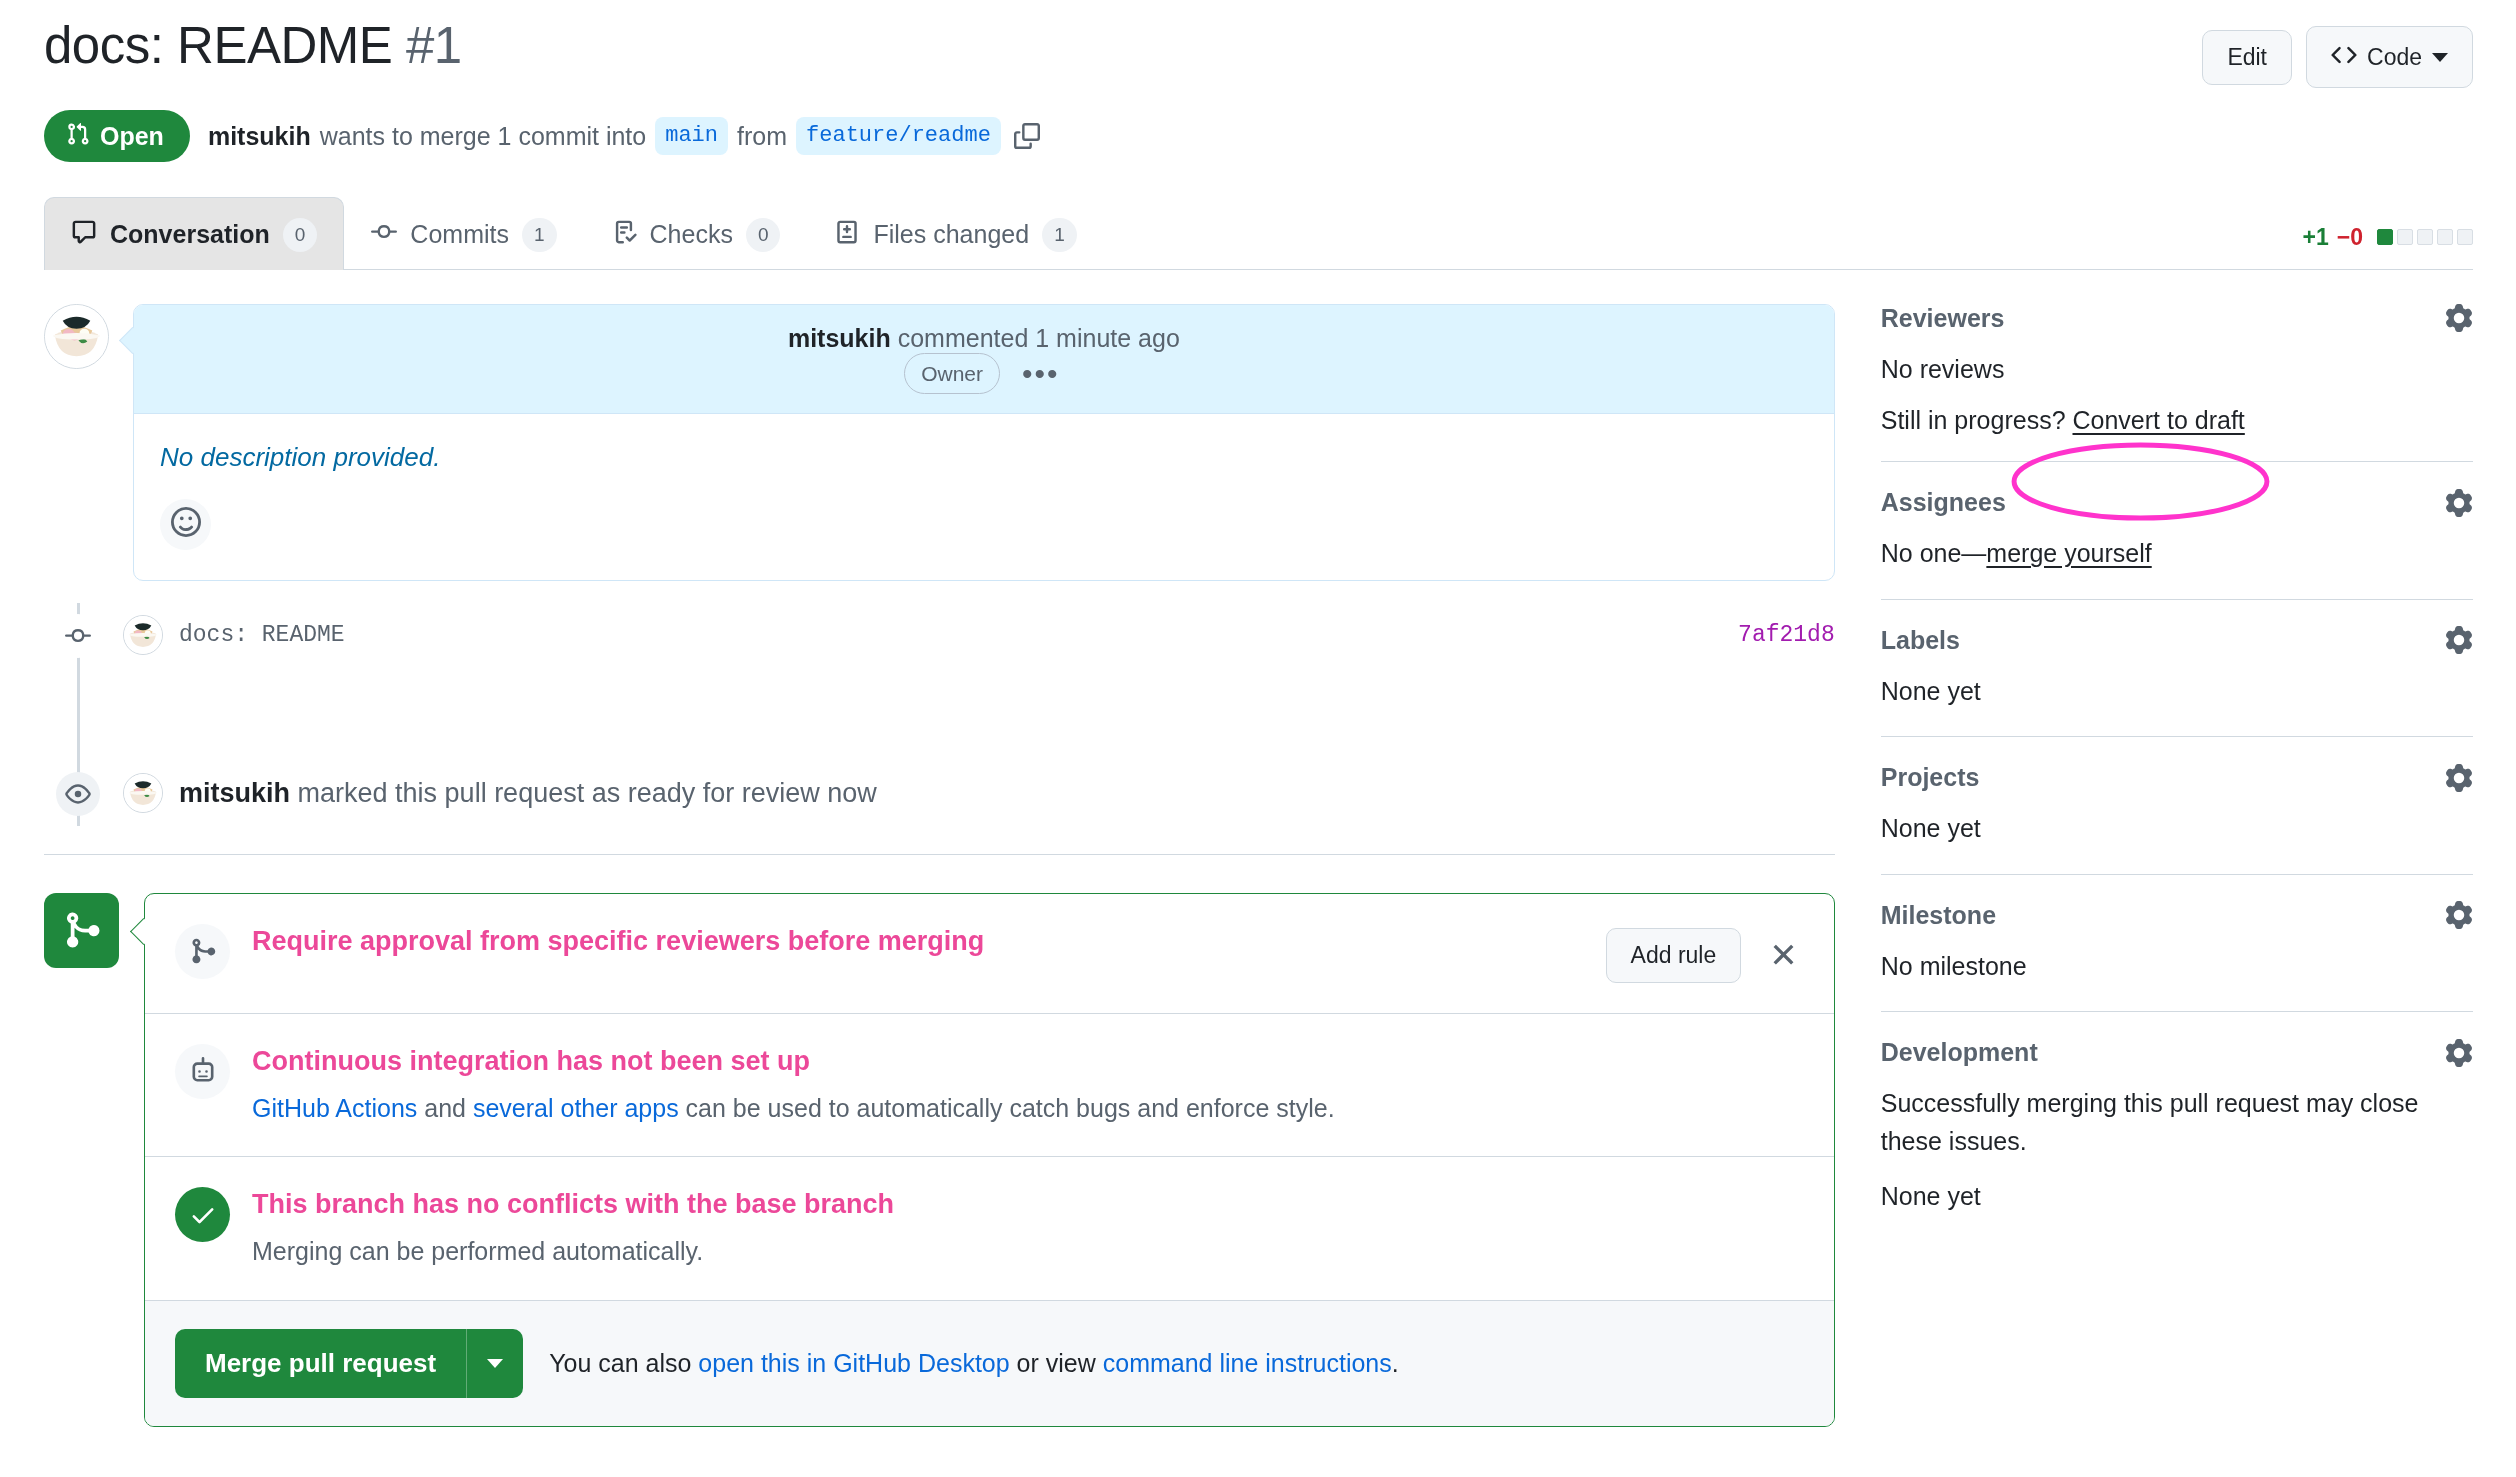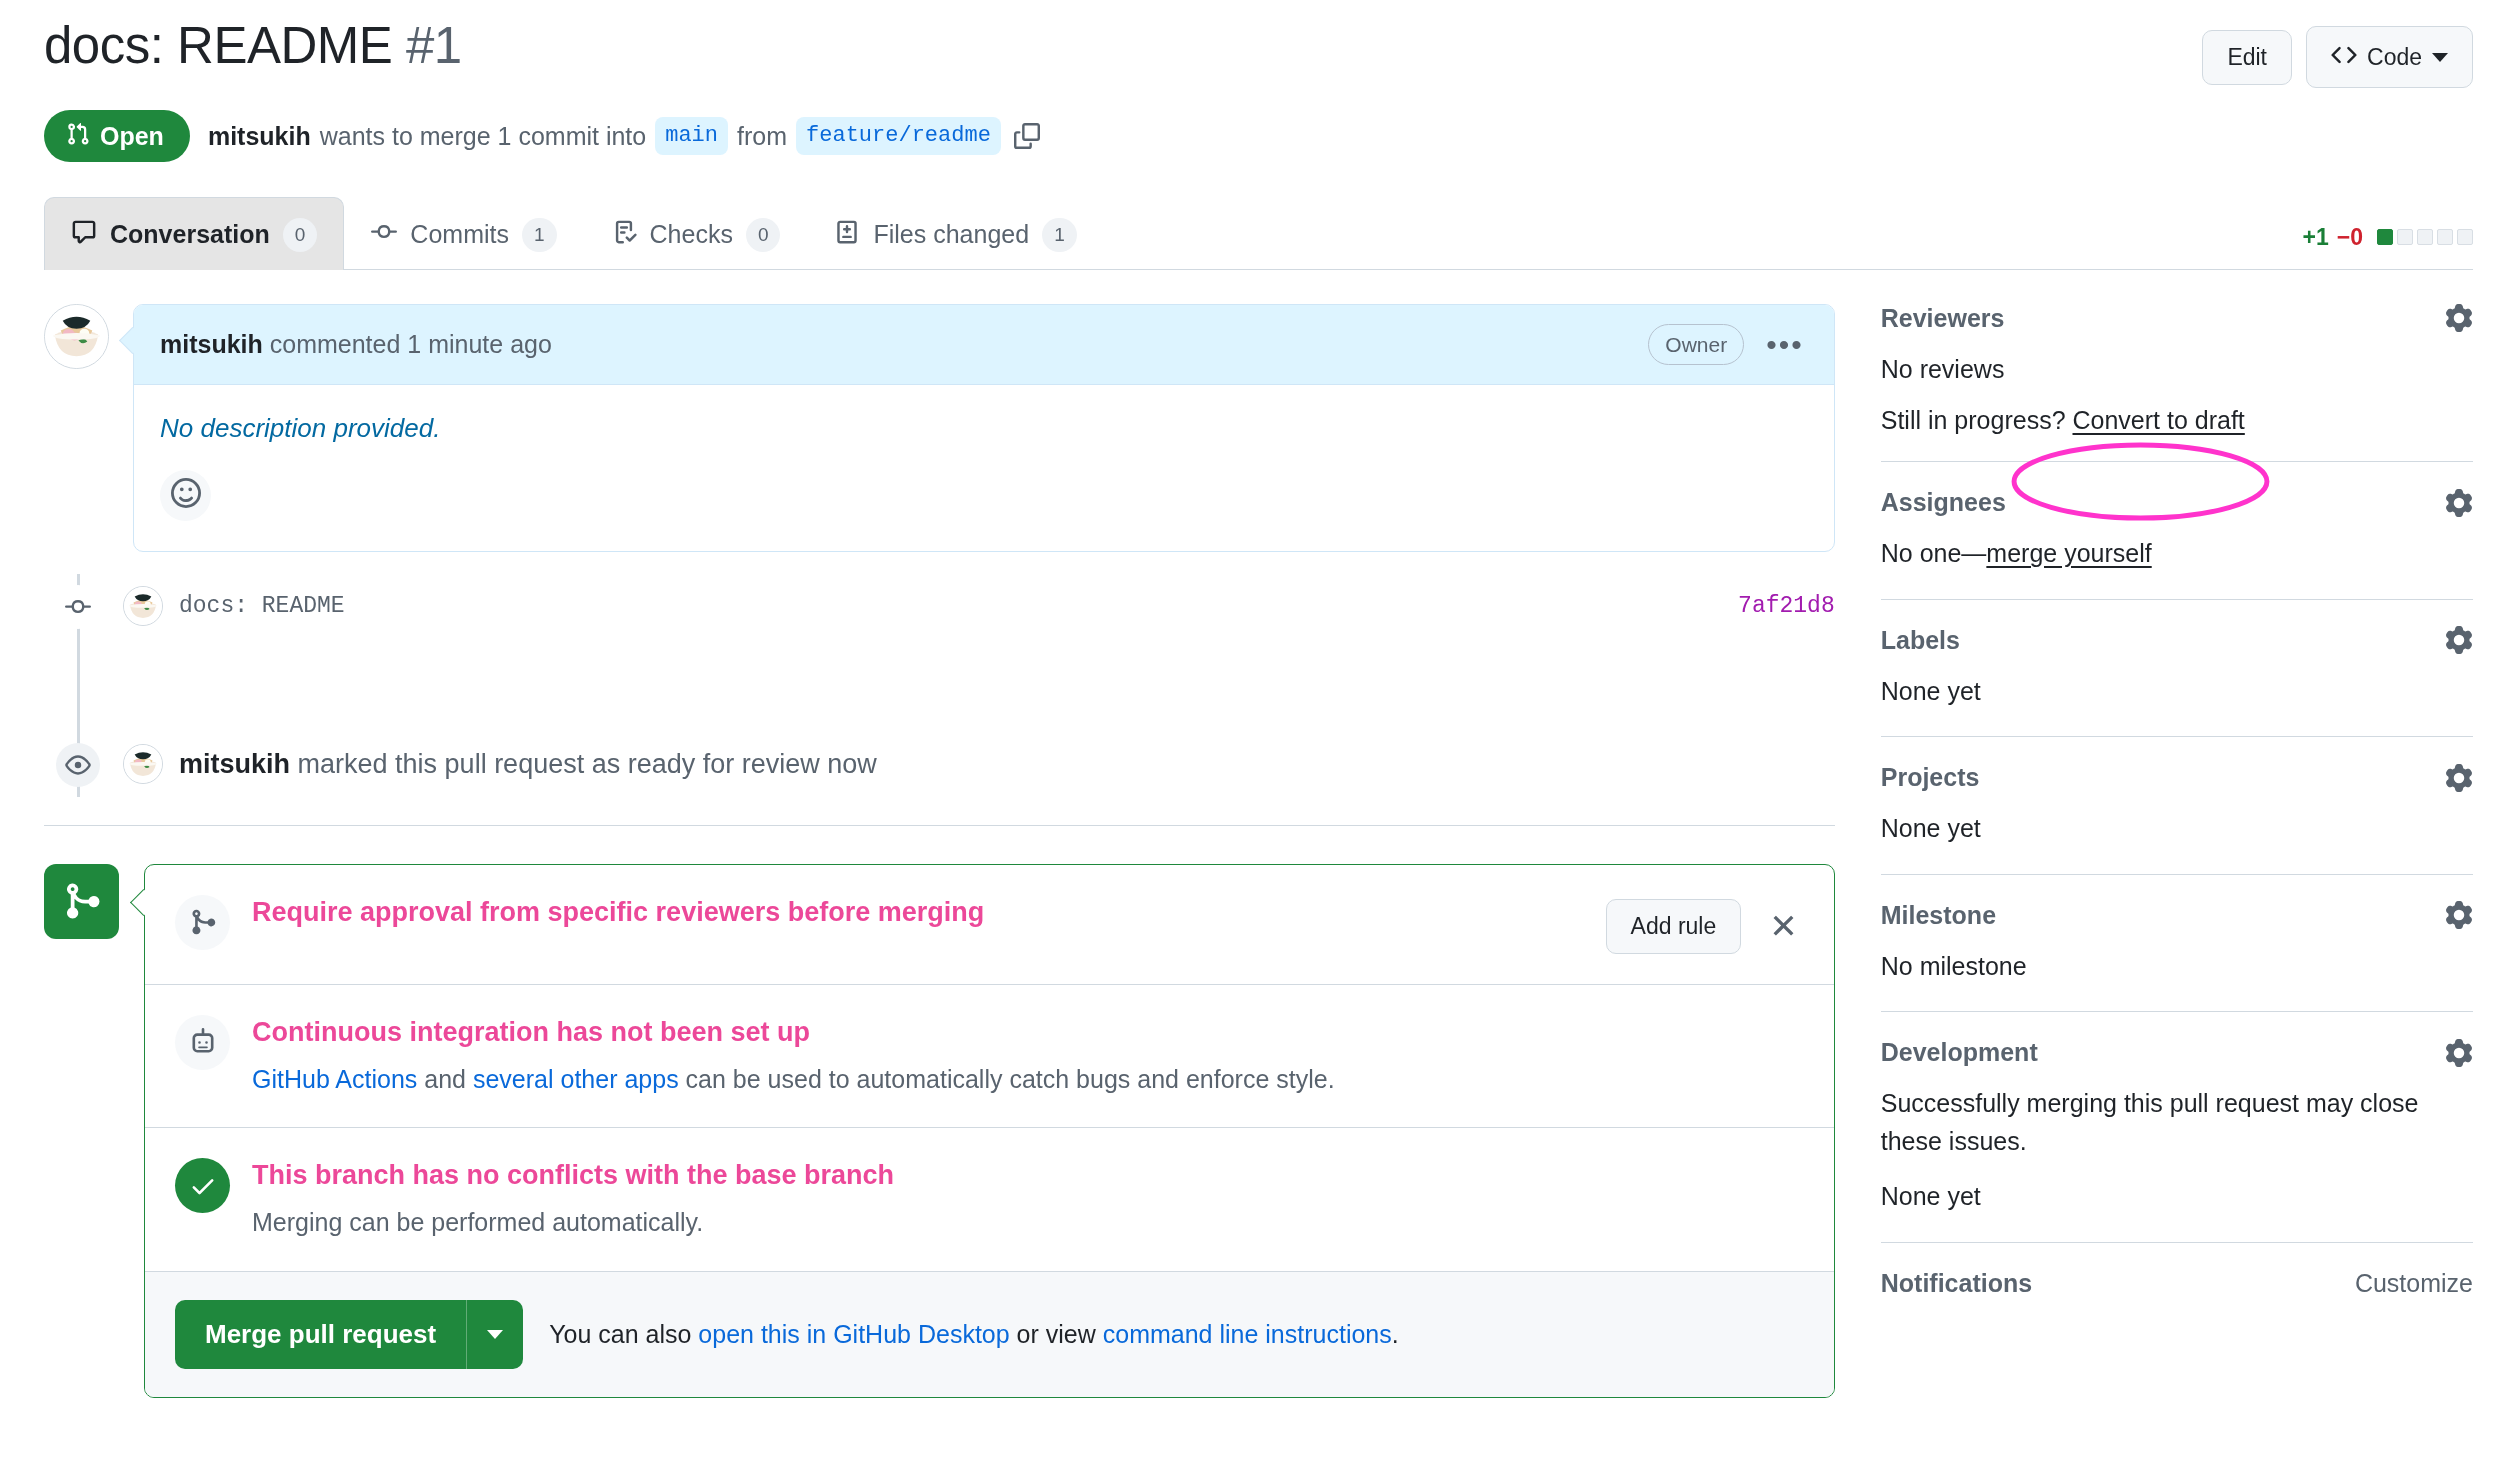--- a/index.html
+++ b/index.html
@@ -83,21 +83,21 @@
   .avatar.xs { width: 40px; height: 40px; flex: 0 0 40px; }
   .comment-box { flex: 1; border: 1px solid #cfe6f7; border-radius: 10px; background: #ffffff; position: relative; }
   .comment-box::before {
     content: ""; position: absolute; left: -11px; top: 26px;
     width: 18px; height: 18px; background: #ddf4ff;
     border-left: 1px solid #cfe6f7; border-bottom: 1px solid #cfe6f7;
     transform: rotate(45deg);
   }
   .comment-head {
     background: #ddf4ff; border-bottom: 1px solid #cfe6f7; border-radius: 9px 9px 0 0;
-    padding: 19px 26px; display: flex; align-items: center; justify-content: space-between;
+    padding: 19px 26px; display: flex; align-items: center; justify-content: space-between; flex-direction: column;
   }
   .comment-head-left { font-size: 25px; color: #59636e; }
   .comment-head-left b { color: #1f2328; font-weight: 600; }
   .comment-head-right { display: flex; align-items: center; gap: 18px; }
   .owner-badge {
     border: 1px solid #b6c2cf; color: #59636e; border-radius: 989px;
     font-size: 21px; padding: 5px 16px; line-height: 1.4;
   }
   .kebab { color: #59636e; font-size: 30px; line-height: 0.5; cursor: pointer; letter-spacing: 2px; padding: 0 4px; }
   .comment-body { padding: 28px 26px 30px 26px; }
@@ -535,26 +535,20 @@
           <span class="gear">
             <svg width="28" height="28" viewBox="0 0 16 16" fill="#59636e">
                 <path d="M8 0a8.2 8.2 0 0 1 .701.031C9.444.095 9.99.645 10.16 1.29l.288 1.107c.018.066.079.158.212.224.231.114.454.243.668.386.123.082.233.09.299.071l1.103-.303c.644-.176 1.392.021 1.82.63.27.385.506.792.704 1.218.315.675.111 1.422-.364 1.891l-.814.806c-.049.048-.098.147-.088.294.016.257.016.515 0 .772-.01.147.039.246.088.294l.814.806c.475.469.679 1.216.364 1.891a7.977 7.977 0 0 1-.704 1.217c-.428.61-1.176.807-1.82.63l-1.103-.302c-.066-.019-.176-.011-.299.071a4.909 4.909 0 0 1-.668.386c-.133.066-.194.158-.212.224l-.288 1.107c-.17.645-.716 1.195-1.459 1.259a8.006 8.006 0 0 1-1.402 0c-.743-.064-1.289-.614-1.459-1.259l-.289-1.107c-.017-.066-.078-.158-.211-.224a4.908 4.908 0 0 1-.668-.386c-.123-.082-.233-.09-.299-.071l-1.103.303c-.644.176-1.392-.021-1.82-.63a8.12 8.12 0 0 1-.704-1.218c-.315-.675-.111-1.422.363-1.891l.815-.806c.05-.048.098-.147.088-.294a6.214 6.214 0 0 1 0-.772c.01-.147-.038-.246-.088-.294l-.815-.806C.635 6.045.431 5.298.746 4.623a7.92 7.92 0 0 1 .704-1.217c.428-.61 1.176-.807 1.82-.63l1.103.302c.066.019.176.011.299-.071.214-.143.437-.272.668-.386.133-.066.194-.158.211-.224l.29-1.107C6.009.645 6.556.095 7.299.03 7.53.01 7.764 0 8 0Zm0 5a3 3 0 1 0 0 6 3 3 0 0 0 0-6Z"></path>
               </svg>
           </span>
         </div>
         <div class="side-body">Successfully merging this pull request may close these issues.</div>
         <div class="side-body">None yet</div>
       </div>
 
-      <div class="side-section">
-        <div class="side-head">
-          <span class="side-title">Notifications</span>
-          <span class="customize">Customize</span>
-        </div>
-      </div>
 
     </div>
   </div>
 
   <svg class="annot-ellipse" viewBox="0 0 265 82">
     <ellipse cx="132" cy="41" rx="128" ry="37"></ellipse>
   </svg>
 
 </div>
 

